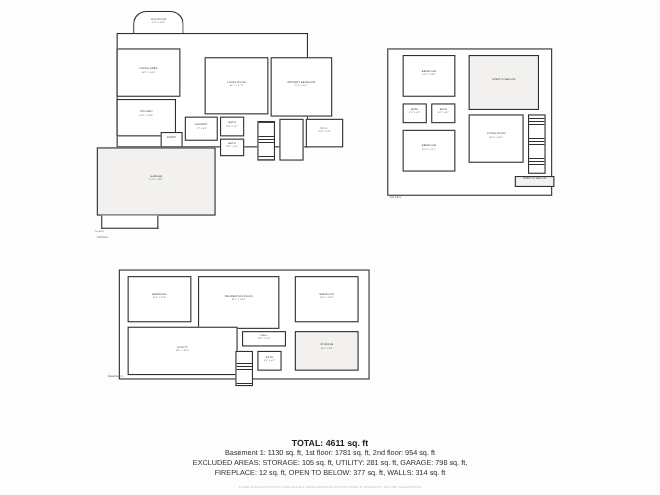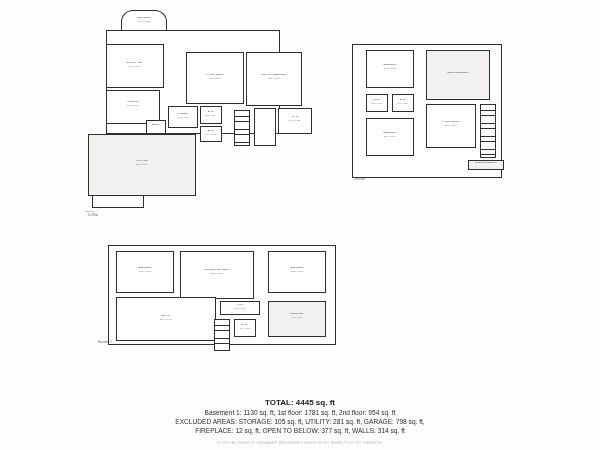--- a/index.html
+++ b/index.html
@@ -255,20 +255,20 @@
       <span class="nm">STORAGE</span>
       <span class="dm">14'1" x 8'0"</span>
     </div>
 
     <div class="stair" style="left:106px;top:74px;width:16px;height:32px;"></div>
 
     <div class="floor-tag" style="left:-10px;top:96px;">Basement 1</div>
   </div>
 
   <div class="caption">
-    <p class="cap-total">TOTAL: 4445 sq. ft</p>
+    <p class="cap-total">TOTAL: 4611 sq. ft</p>
     <p class="cap-line">Basement 1: 1130 sq. ft, 1st floor: 1781 sq. ft, 2nd floor: 954 sq. ft</p>
     <p class="cap-line">EXCLUDED AREAS: STORAGE: 105 sq. ft, UTILITY: 281 sq. ft, GARAGE: 798 sq. ft,</p>
     <p class="cap-line">FIREPLACE: 12 sq. ft, OPEN TO BELOW: 377 sq. ft, WALLS: 314 sq. ft</p>
   </div>
   <div class="disclaimer">FLOOR PLAN CREATED BY CUBICASA APP. MEASUREMENTS DERIVED FROM IT RELIABILITY BUT NOT GUARANTEED</div>
 
 </div>
 
 </body></html>

